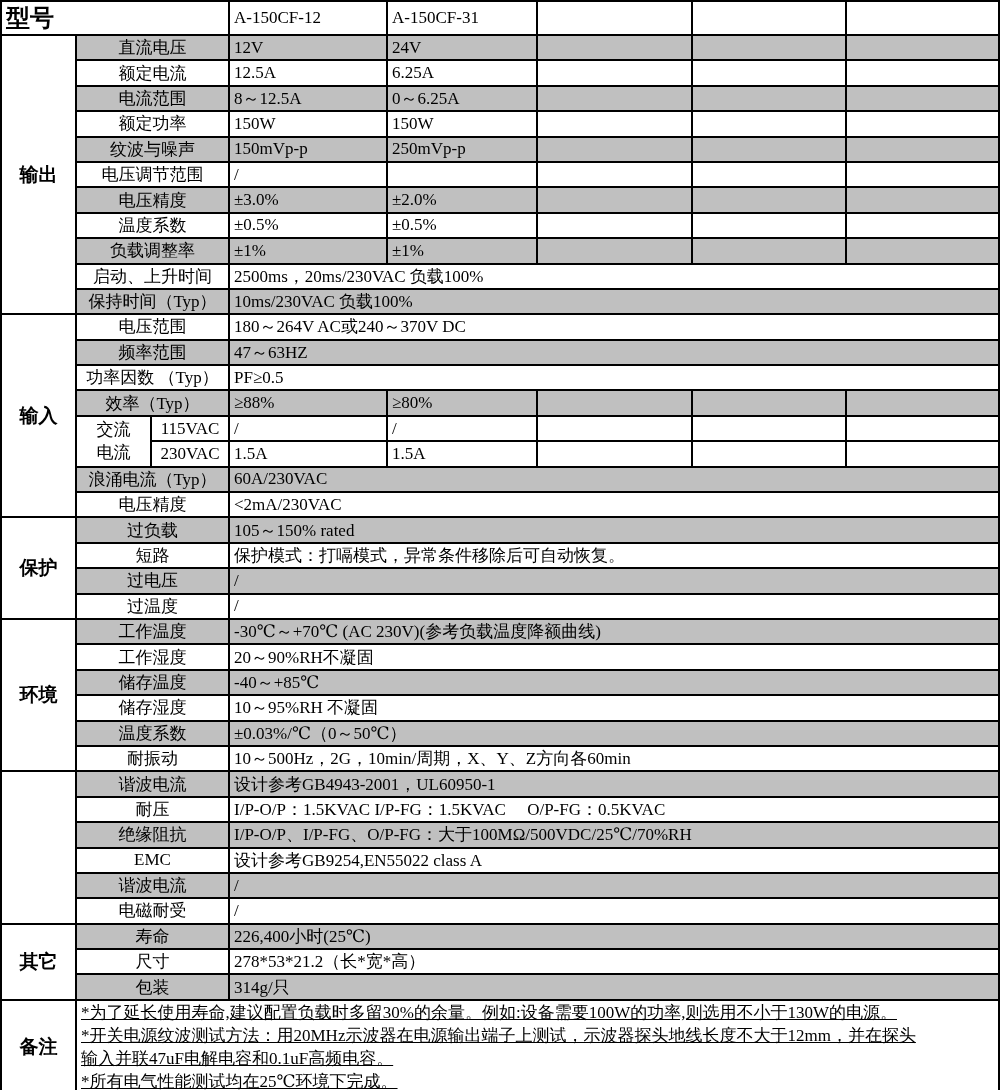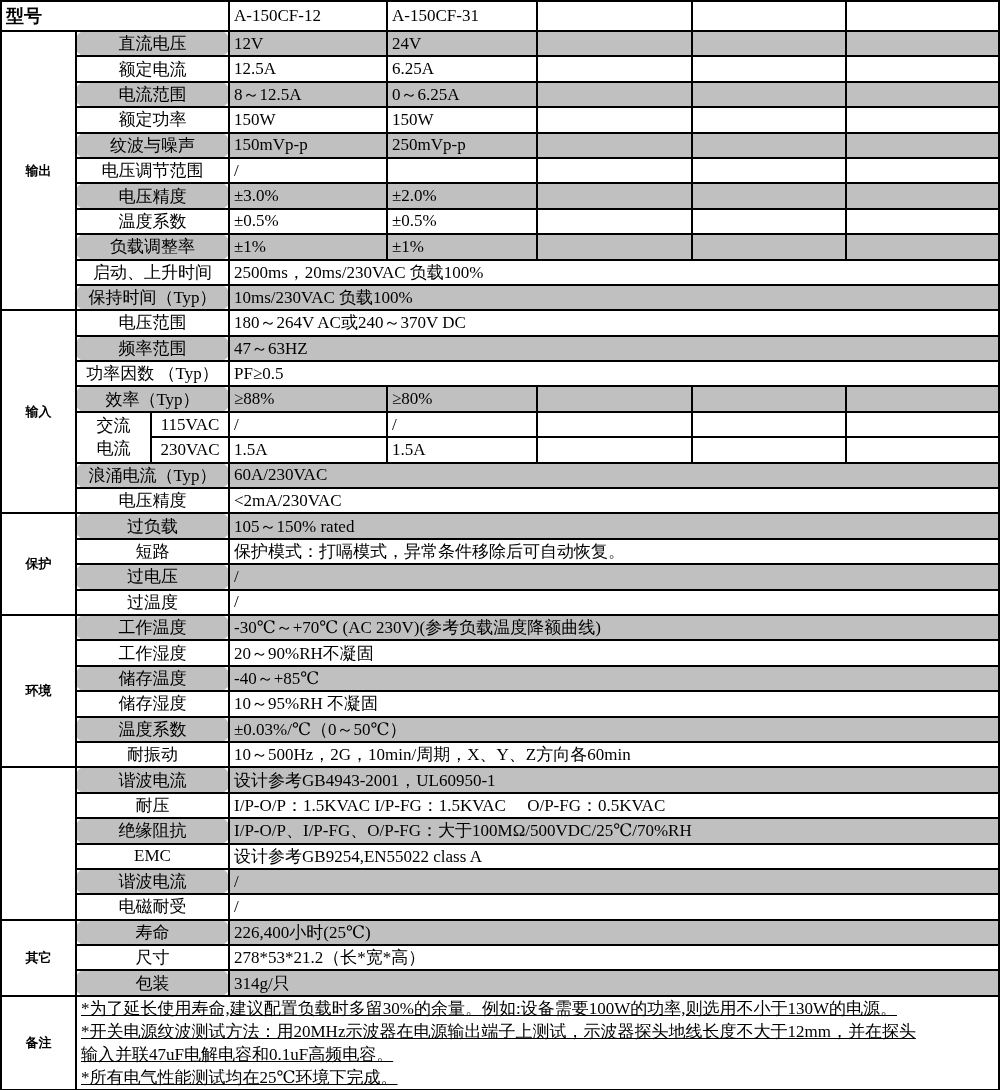--- a/index.html
+++ b/index.html
@@ -21,26 +21,26 @@
     overflow:hidden;
     background:#fff;
   }
   tr.body-row { height:25.4px; }
   tr.header-row { height:30px; }
   tr.notes-row { height:92px; }
   tr.g td { background:#c0c0c0; }
   td.sec {
     background:#fff !important;
     font-weight:bold;
-    font-size:13px;
+    font-size:19px;
     text-align:center;
     padding:0 2px;
   }
-  td.model-lbl { font-weight:bold; font-size:18px; text-align:left; }
-  td.lbl { text-align:center; padding:0 2px;border-radius:9px; }
+  td.model-lbl { font-weight:bold; font-size:24px; text-align:left; }
+  td.lbl { text-align:center; padding:0 2px; }
   td.val { text-align:left; }
   td.notes {
     white-space:normal;
     line-height:23px;
     padding:2px 5px;
     text-align:left;
     vertical-align:middle;
     text-decoration:underline;
   }
 </style>

